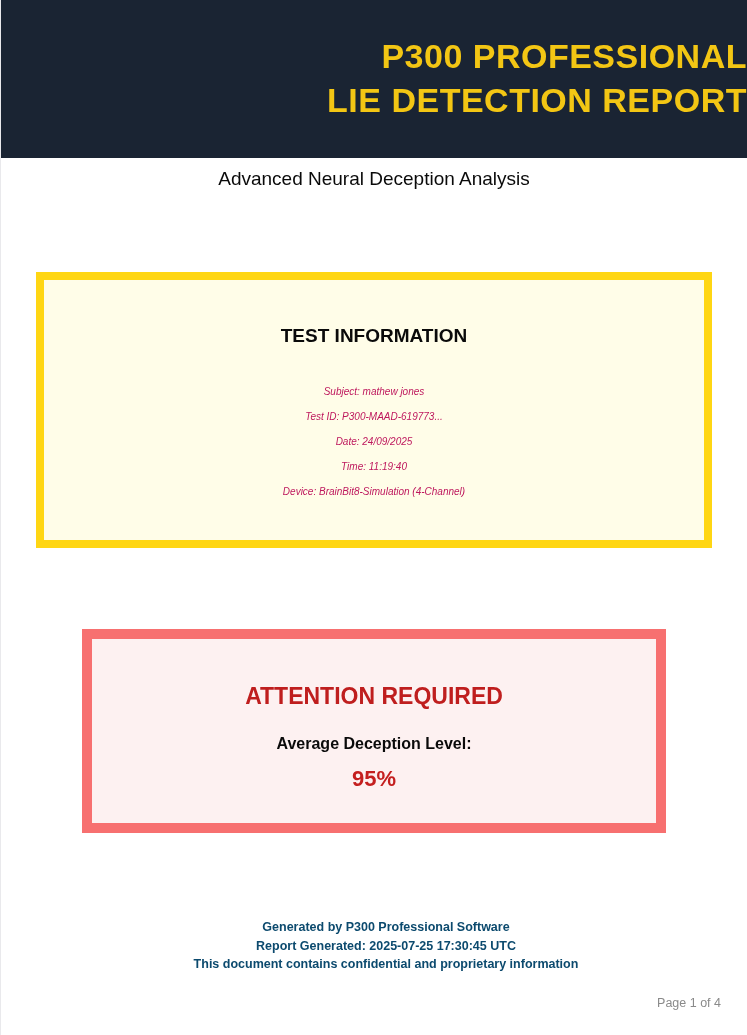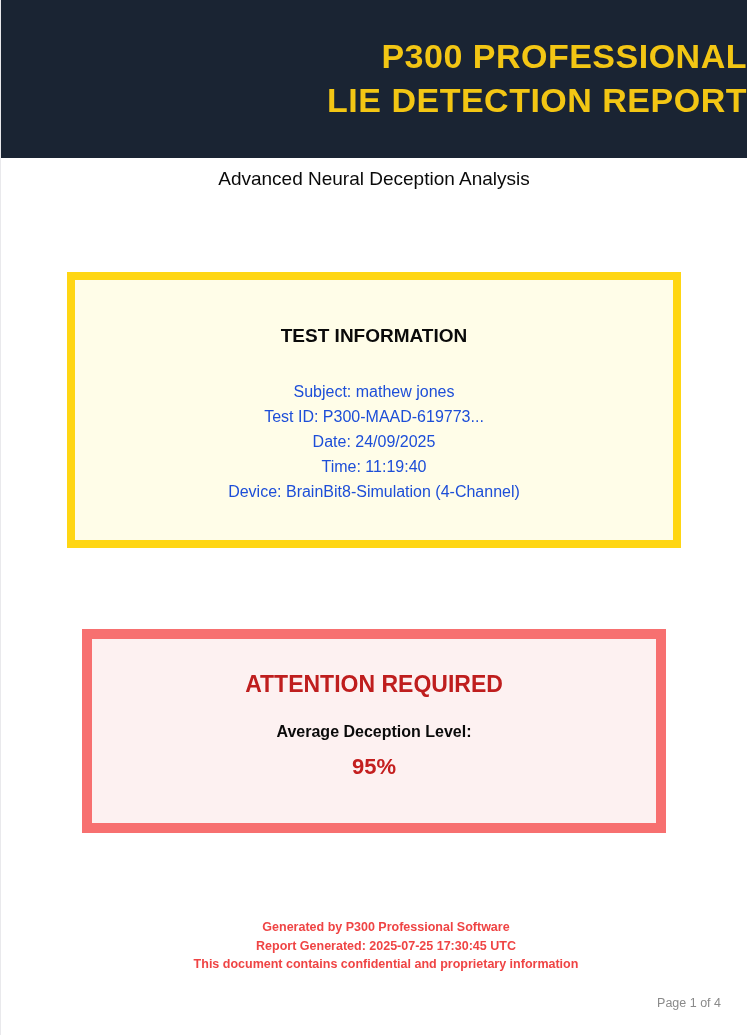--- a/index.html
+++ b/index.html
@@ -36,52 +36,53 @@
     margin-top: 10px;
     text-align: center;
     font-size: 19px;
     font-weight: normal;
     color: #0a0a0a;
   }
 
   
   .test-info-box {
     box-sizing: border-box;
-    width: 614px;
+    width: 676px;
     height: 276px;
     margin: 82px auto 0 auto;
     background: #fffde8;
     border: 8px solid #ffd613;
     padding-top: 44px;
     text-align: center;
   }
   .test-info-title {
     font-size: 19px;
     font-weight: bold;
     color: #0a0a0a;
     line-height: 23px;
   }
   .test-info-fields {
     margin-top: 32px;
   }
   .test-info-field {
-    font-size: 16px;
-    color: #1d4ed8;
+    font-size: 10px;
+    color: #be185d;
     line-height: 25px;
+    font-style: italic;
   }
 
   
   .attention-box {
     box-sizing: border-box;
     width: 584px;
     height: 204px;
     margin: 81px auto 0 auto;
     background: #fdf1f1;
     border: 10px solid #f77070;
-    padding-top: 32px;
+    padding-top: 44px;
     text-align: center;
   }
   .attention-title {
     font-size: 23px;
     font-weight: bold;
     color: #bf1e1e;
     line-height: 27px;
   }
   .deception-level-label {
     margin-top: 24px;
@@ -99,21 +100,21 @@
   }
 
   
   .report-footer {
     margin-top: 85px;
     text-align: center;
   }
   .footer-line {
     font-size: 12.5px;
     font-weight: bold;
-    color: #ef4444;
+    color: #0c4a6e;
     line-height: 18.5px;
     margin-left: 24px;
   }
   .page-number {
     margin-top: 22px;
     text-align: right;
     padding-right: 26px;
     font-size: 12.5px;
     color: #8a8a8a;
   }

